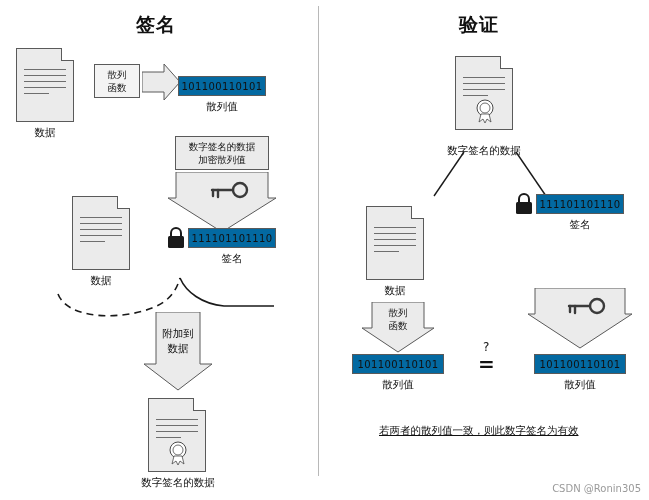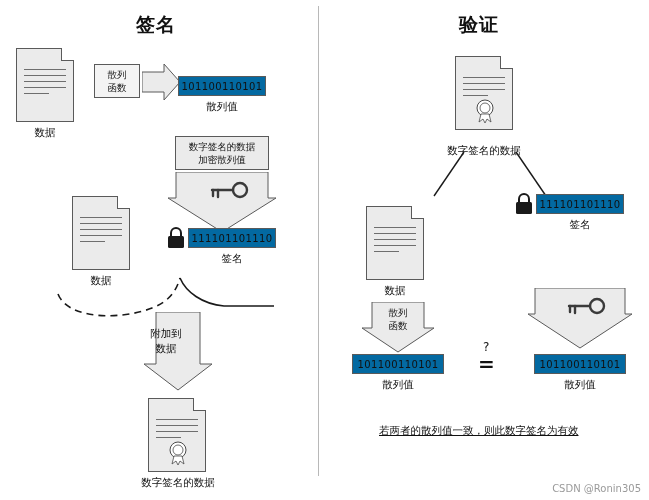--- a/index.html
+++ b/index.html
@@ -232,21 +232,21 @@
       <path d="M6 32 C 16 58, 70 58, 100 46 C 116 40, 124 30, 128 16" fill="none" stroke="#1a1a1a" stroke-width="1.6" stroke-dasharray="7 5"></path>
       <path d="M128 16 C 134 30, 150 42, 172 44 L 222 44" fill="none" stroke="#1a1a1a" stroke-width="1.6"></path>
     </svg>
   </div>
 
   <div class="svgwrap" style="left:142px; top:312px;">
     <svg width="72" height="80" viewBox="0 0 72 80">
       <polygon points="14,0 58,0 58,52 70,52 36,78 2,52 14,52" fill="#ebebeb" stroke="#5a5a5a" stroke-width="1"></polygon>
     </svg>
   </div>
-  <div class="caption" style="left:136px; top:326px; width:60px; line-height:15px;">
+  <div class="caption" style="left:148px; top:326px; width:60px; line-height:15px;">
     <div>附加到</div>
     <div>数据</div>
   </div>
 
   <div class="doc" style="left:148px; top:398px; width:58px; height:74px;">
     <div class="fold"></div>
     <div class="lines">
       <i></i>
         <i></i>
         <i></i>

